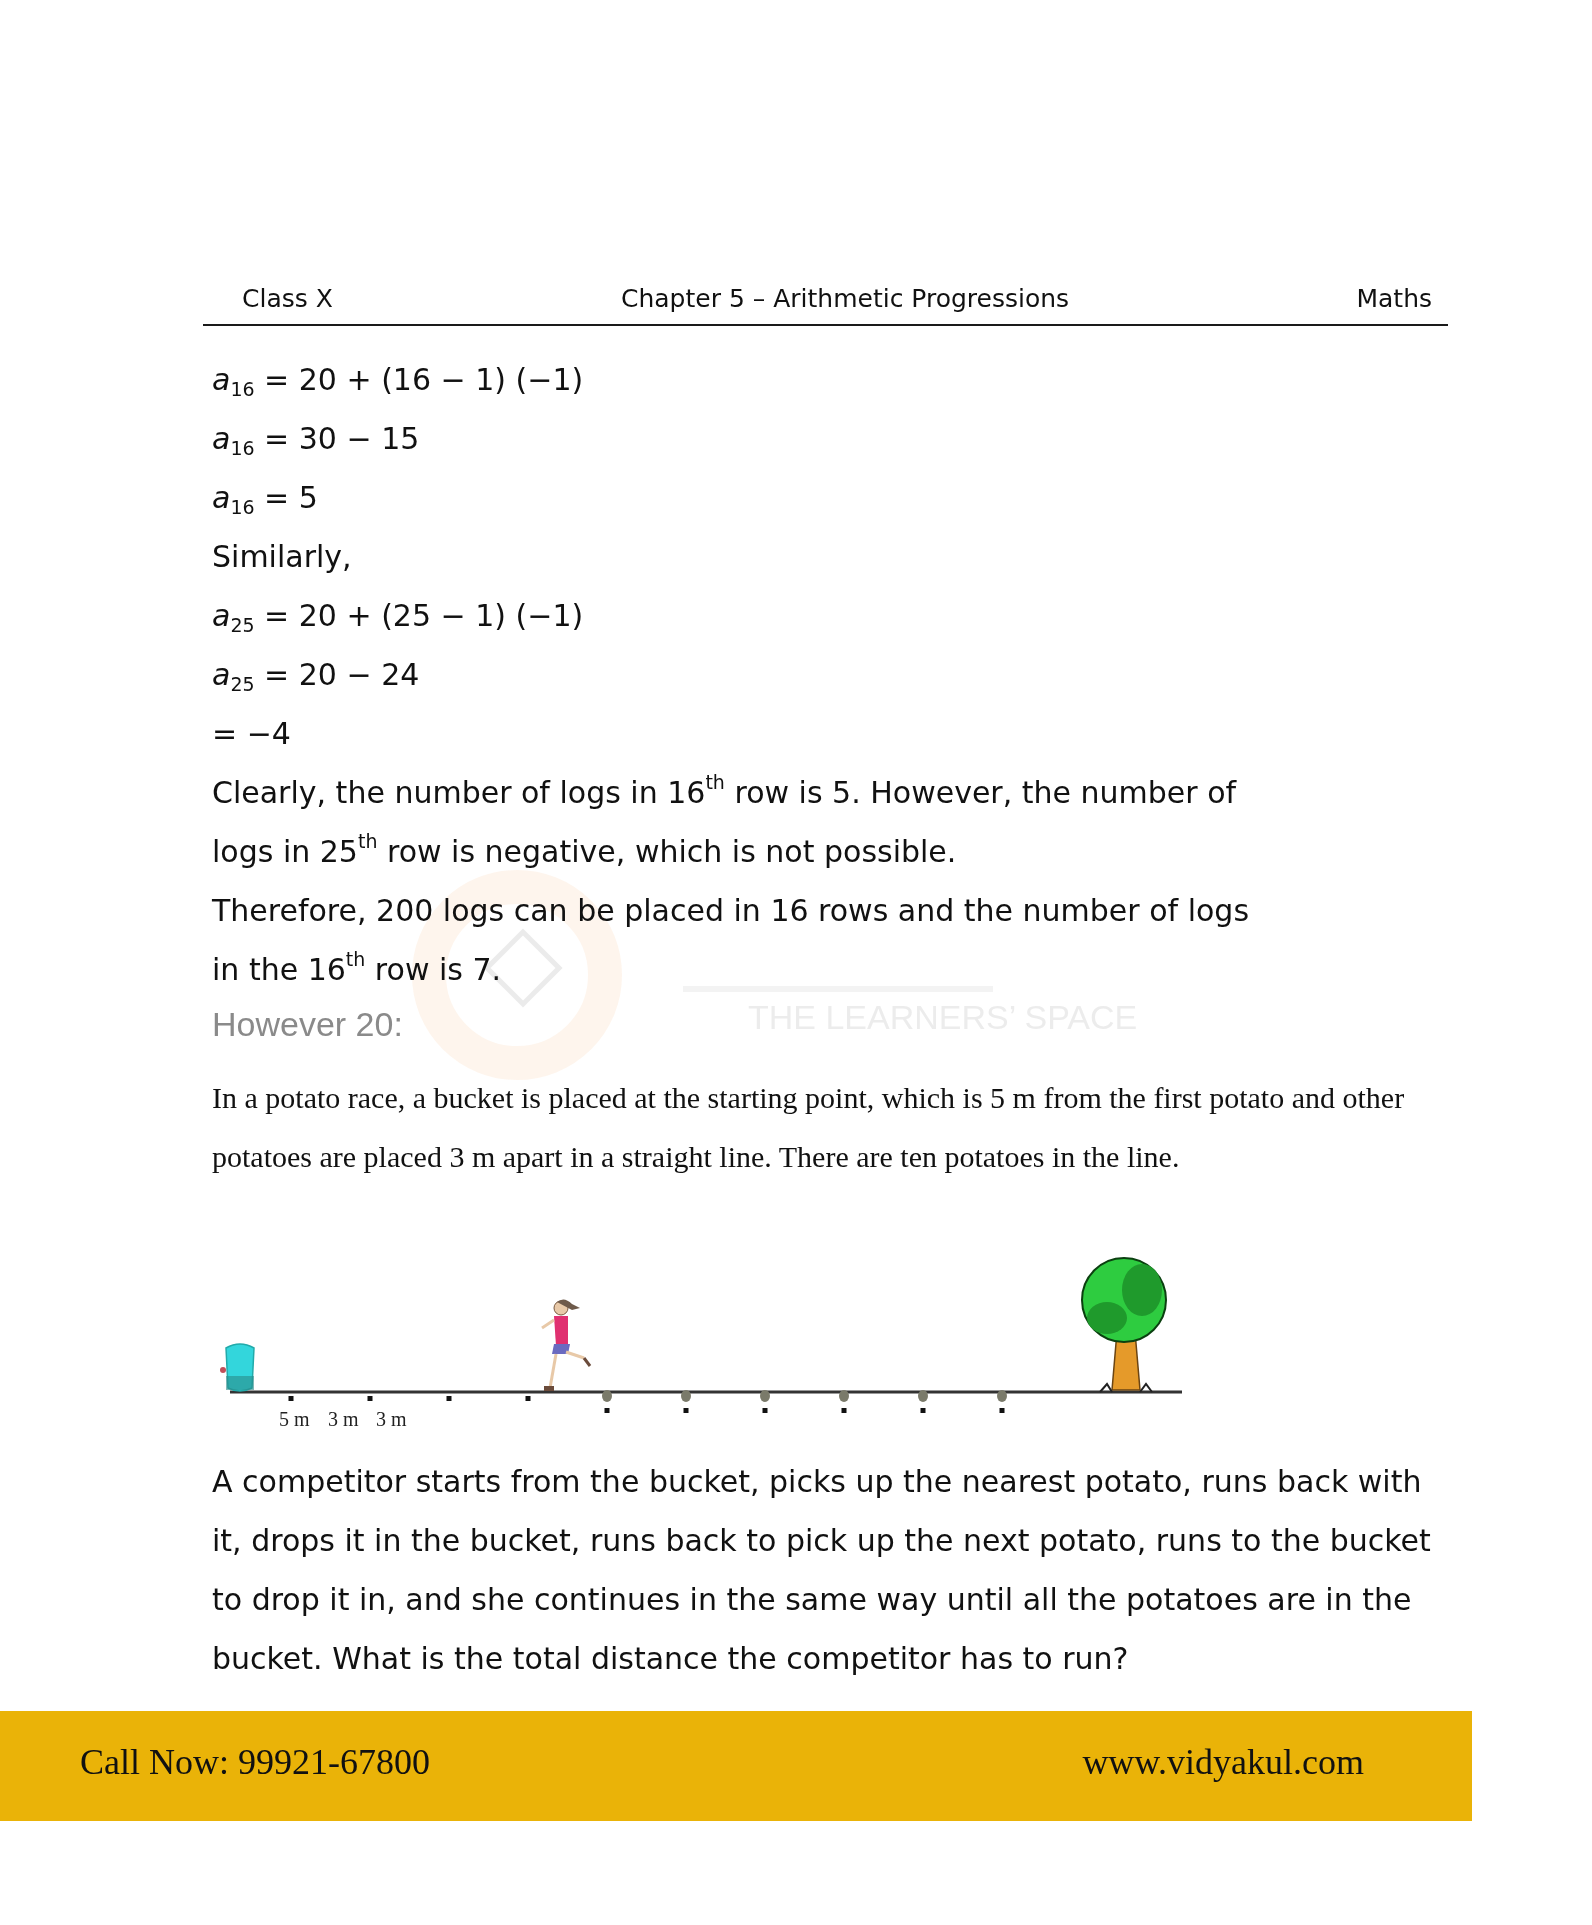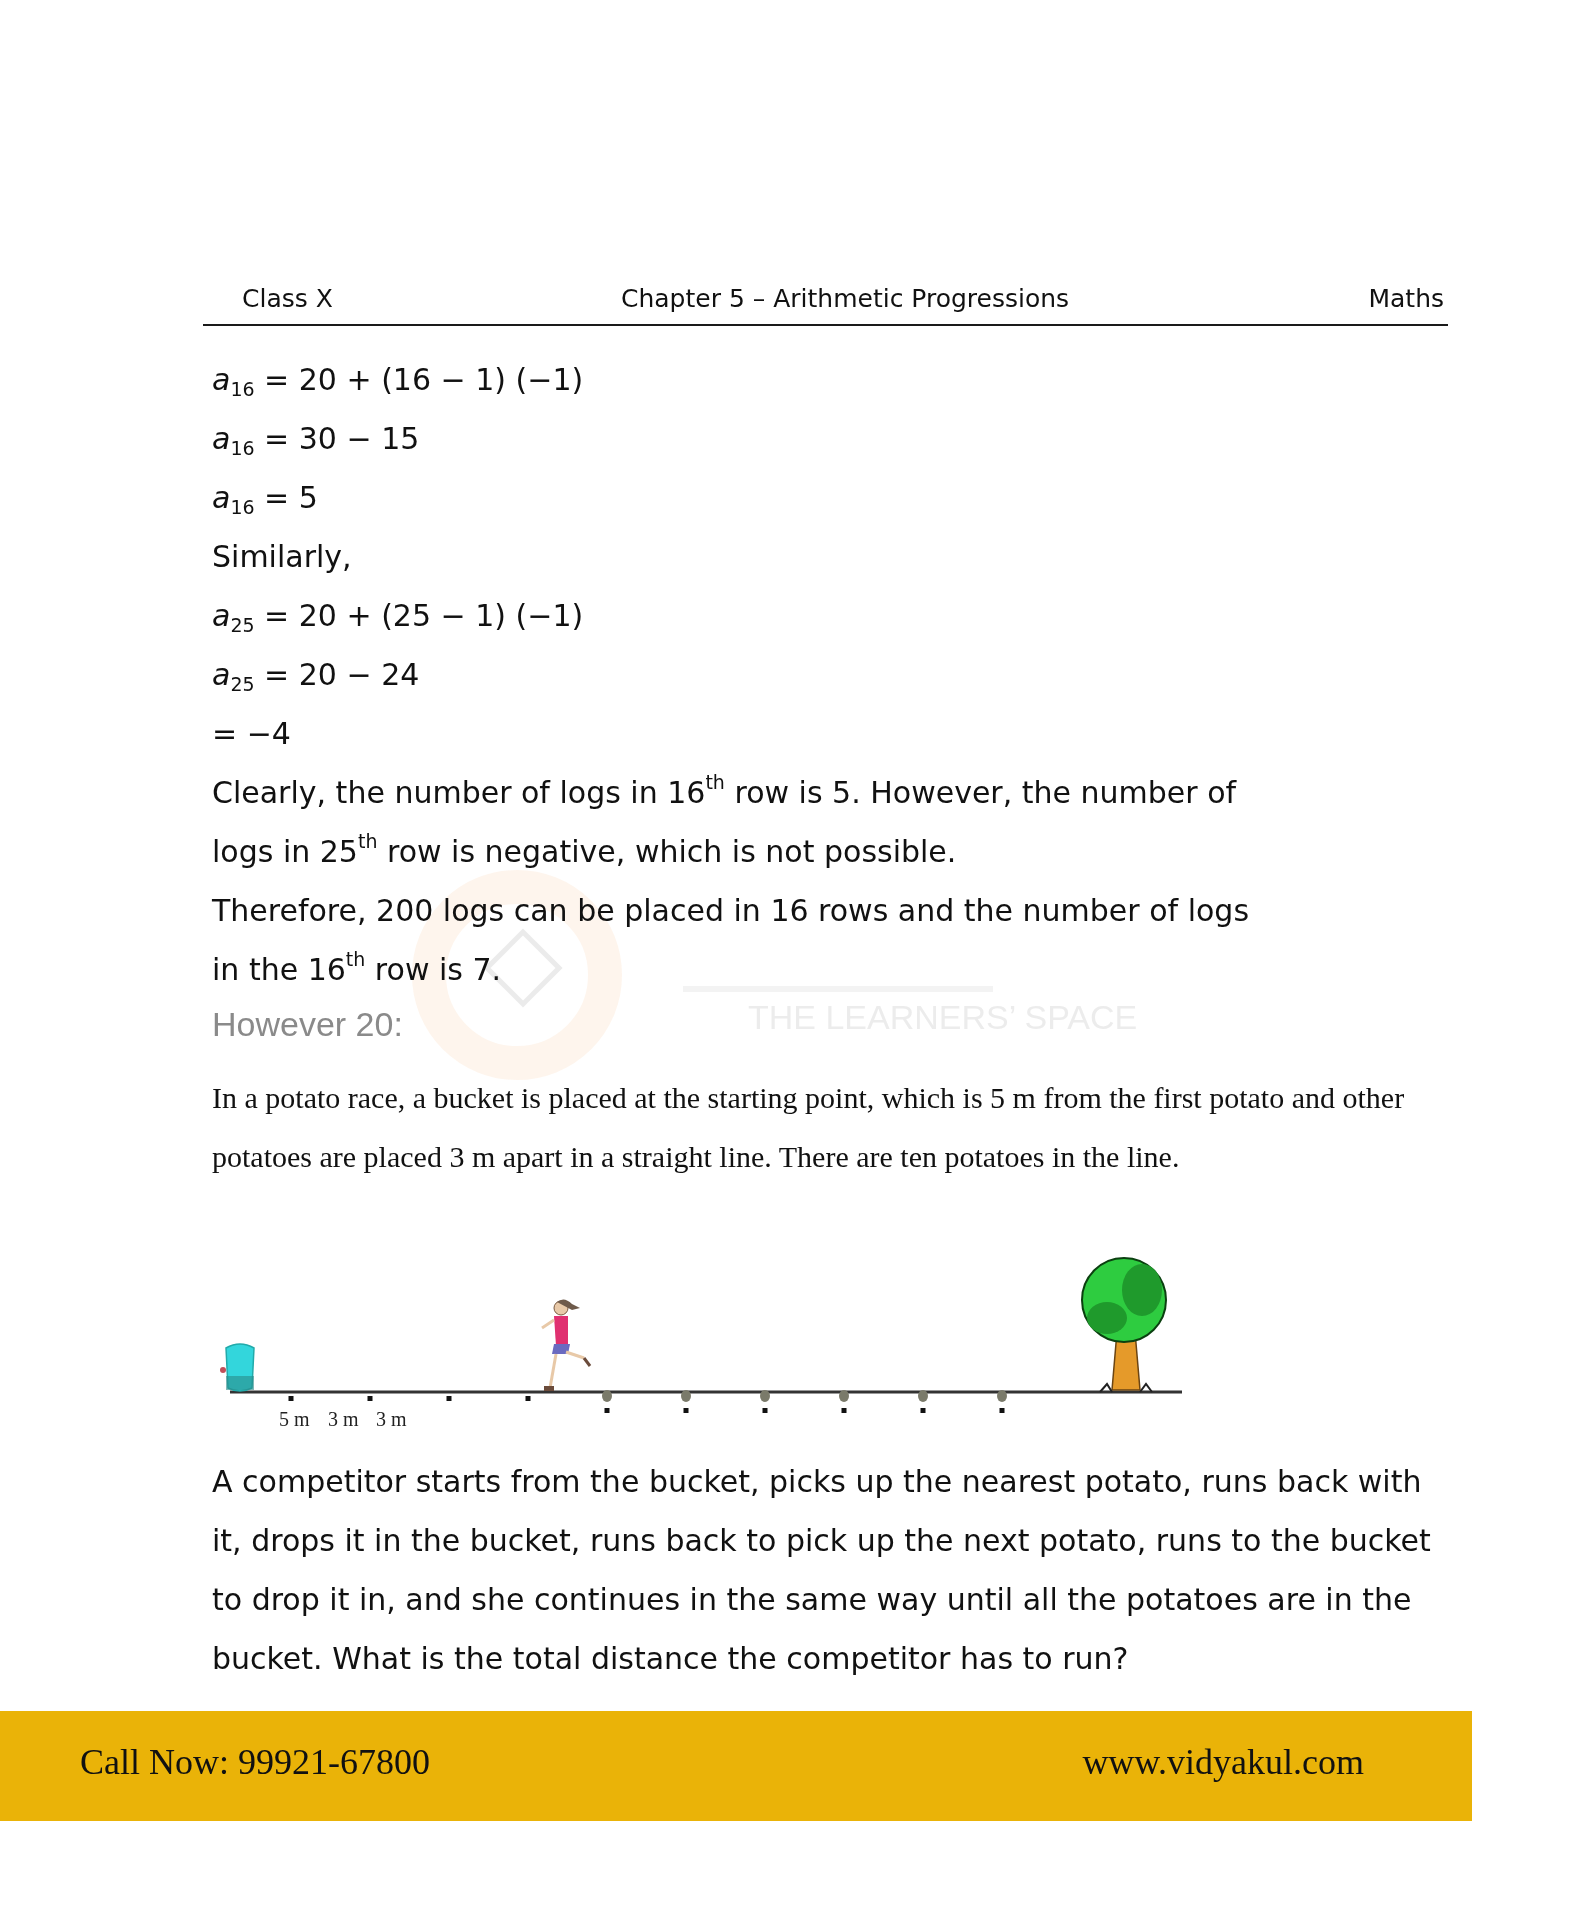--- a/index.html
+++ b/index.html
@@ -17,21 +17,21 @@
       left: 203px;
       top: 278px;
       width: 1245px;
       height: 46px;
       border-bottom: 2px solid #1a1a1a;
       font-size: 25px;
     }
     .page-header span { position: absolute; top: 6px; }
     .hdr-left { left: 9px; margin-left: 30px; }
     .hdr-center { left: 382px; margin-left: 36px; }
-    .hdr-right { right: 4px; margin-left: 40px; }
+    .hdr-right { right: 16px; margin-left: 40px; }
 
     .watermark {
       position: absolute;
       left: 400px;
       top: 860px;
       width: 800px;
       height: 200px;
       pointer-events: none;
     }
     .wm-gear {

